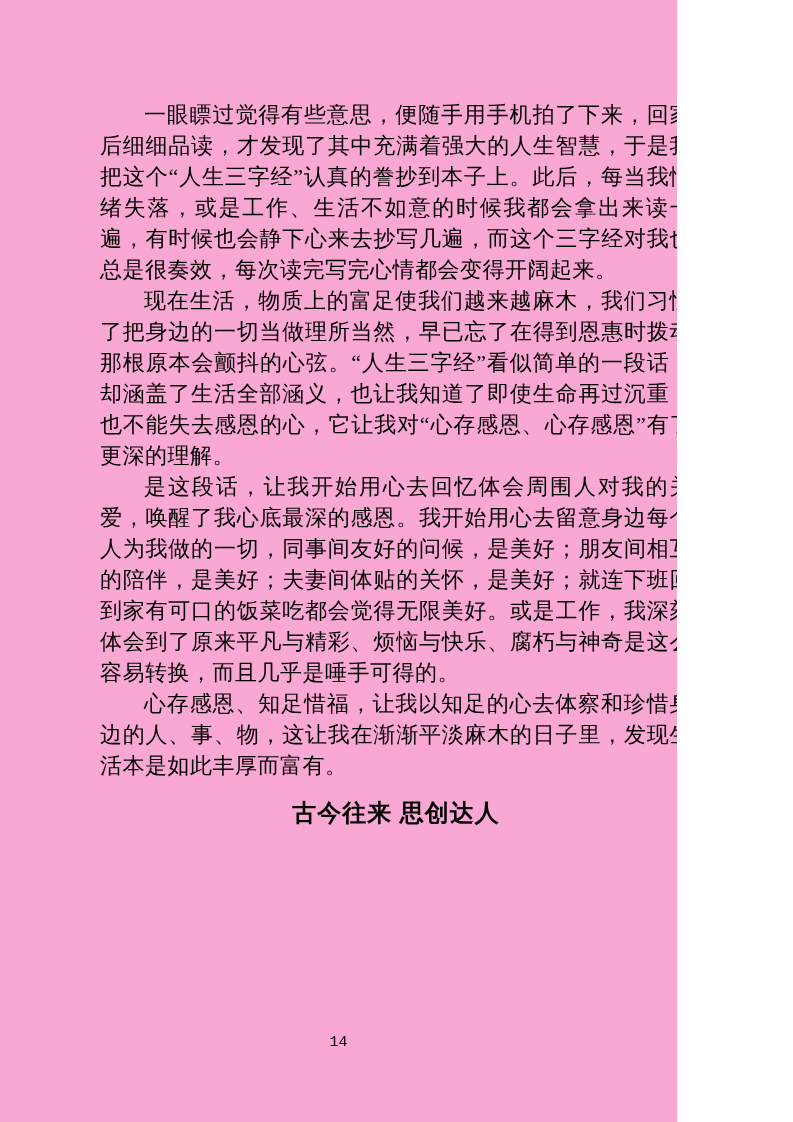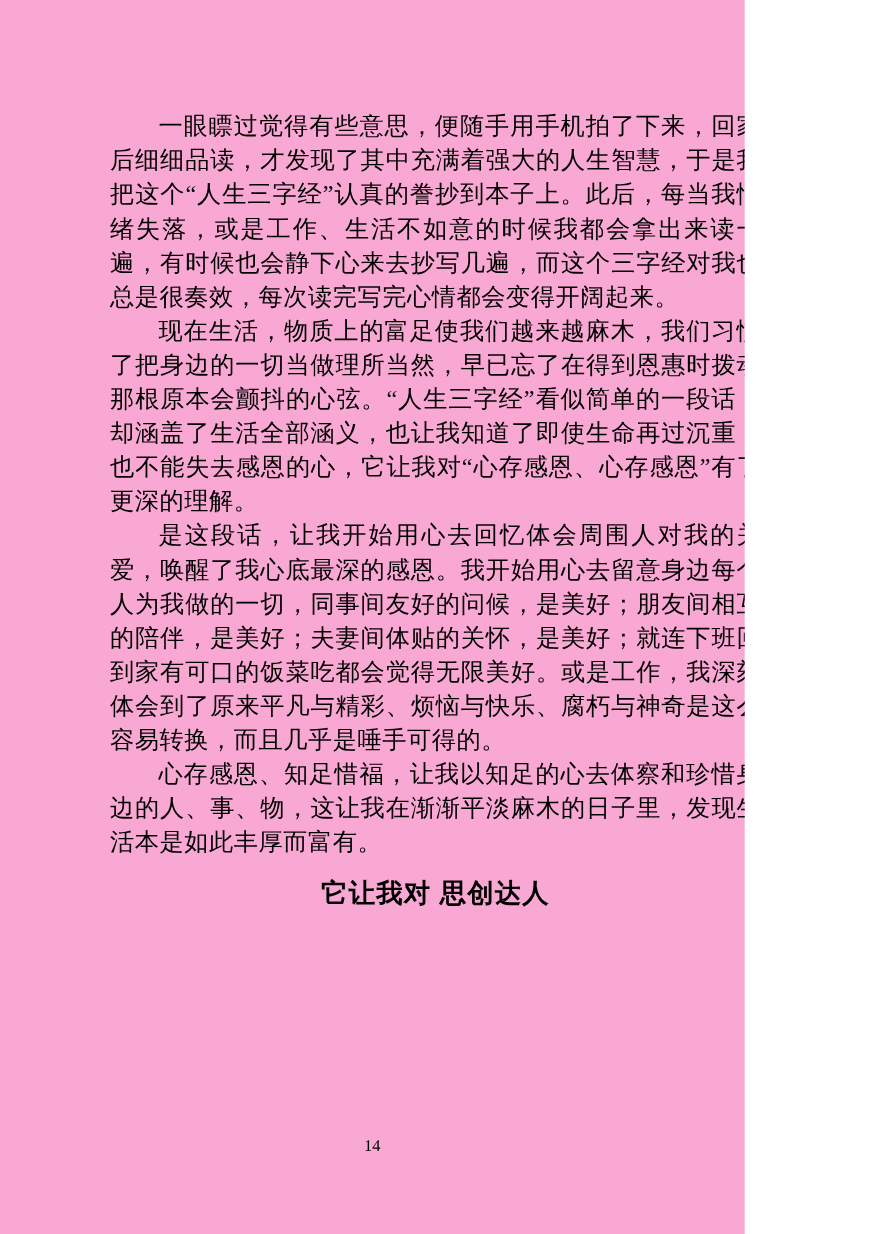--- a/index.html
+++ b/index.html
@@ -51,38 +51,38 @@
     text-align: center;
     text-indent: 0;
     letter-spacing: 1px;
   }
   .page-number {
     position: absolute;
     left: 0;
     right: 0;
     top: 1034px;
     text-align: center;
-    font-family: Liberation Serif, serif;
+    font-family: Liberation Mono, monospace;
     font-size: 15px;
     color: #000000;
   }
 </style>
 </head>
 <body>
 
 <div class="page">
   <div class="content">
 
     <p class="body-para">一眼瞟过觉得有些意思，便随手用手机拍了下来，回家后细细品读，才发现了其中充满着强大的人生智慧，于是我把这个“人生三字经”认真的誊抄到本子上。此后，每当我情绪失落，或是工作、生活不如意的时候我都会拿出来读一遍，有时候也会静下心来去抄写几遍，而这个三字经对我也总是很奏效，每次读完写完心情都会变得开阔起来。</p>
 
     <p class="body-para">现在生活，物质上的富足使我们越来越麻木，我们习惯了把身边的一切当做理所当然，早已忘了在得到恩惠时拨动那根原本会颤抖的心弦。“人生三字经”看似简单的一段话，却涵盖了生活全部涵义，也让我知道了即使生命再过沉重，也不能失去感恩的心，它让我对“心存感恩、心存感恩”有了更深的理解。</p>
 
     <p class="body-para">是这段话，让我开始用心去回忆体会周围人对我的关爱，唤醒了我心底最深的感恩。我开始用心去留意身边每个人为我做的一切，同事间友好的问候，是美好；朋友间相互的陪伴，是美好；夫妻间体贴的关怀，是美好；就连下班回到家有可口的饭菜吃都会觉得无限美好。或是工作，我深刻体会到了原来平凡与精彩、烦恼与快乐、腐朽与神奇是这么容易转换，而且几乎是唾手可得的。</p>
 
     <p class="body-para clearfix"><span>心存感恩、知足惜福，让我以知足的心去体察和珍惜身边的人、事、物，这让我在渐渐平淡麻木的日子里，发现生活本是如此丰厚而富有。</span></p>
 
-    <h2 class="article-title">它让我对 思创达人</h2>
+    <h2 class="article-title">古今往来 思创达人</h2>
 
 
   </div>
 
   <div class="page-number">14</div>
 </div>
 
 </body></html>

